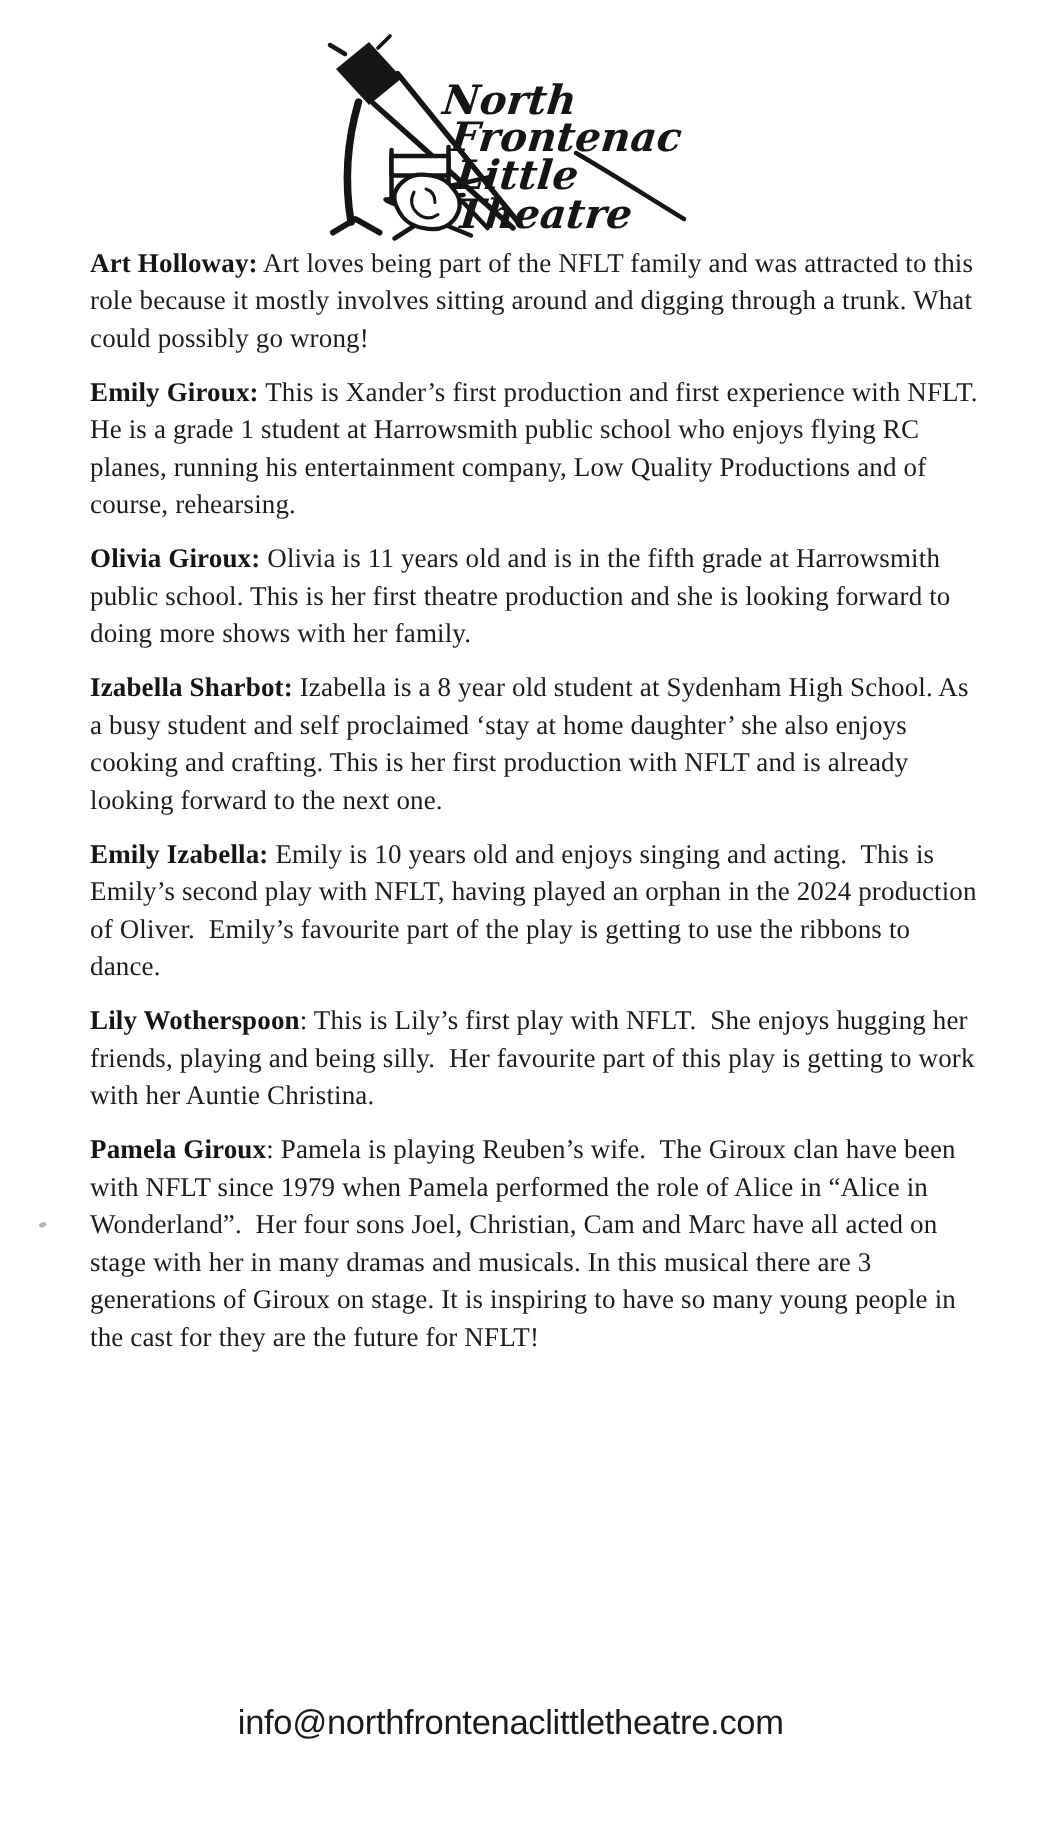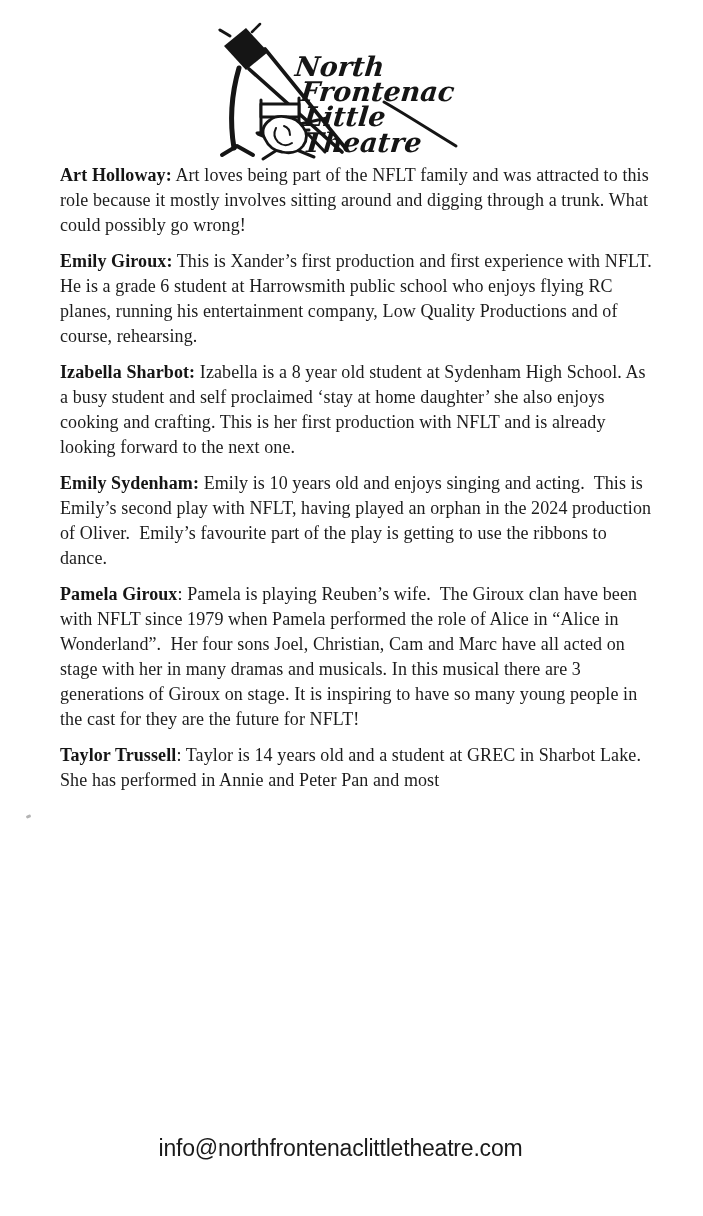--- a/index.html
+++ b/index.html
@@ -85,24 +85,25 @@
         <text class="logo-script" x="92" y="54" font-size="27">North</text>
         <text class="logo-script" x="100" y="79" font-size="27">Frontenac</text>
         <text class="logo-script" x="106" y="104" font-size="27">Little</text>
         <text class="logo-script" x="108" y="130" font-size="27">Theatre</text>
       </g>
     </svg>
   </div>
 
   <div class="bios">
     <p class="bio"><span class="nm">Art Holloway:</span><span class="bt"> Art loves being part of the NFLT family and was attracted to this role because it mostly involves sitting around and digging through a trunk. What could possibly go wrong!</span></p>
-    <p class="bio"><span class="nm">Emily Giroux:</span><span class="bt"> This is Xander’s first production and first experience with NFLT. He is a grade 6 student at Harrowsmith public school who enjoys flying RC planes, running his entertainment company, Low Quality Productions and of course, rehearsing.</span></p>
+    <p class="bio"><span class="nm">Emily Giroux:</span><span class="bt"> This is Xander’s first production and first experience with NFLT. He is a grade 1 student at Harrowsmith public school who enjoys flying RC planes, running his entertainment company, Low Quality Productions and of course, rehearsing.</span></p>
+    <p class="bio"><span class="nm">Olivia Giroux:</span><span class="bt"> Olivia is 11 years old and is in the fifth grade at Harrowsmith public school. This is her first theatre production and she is looking forward to doing more shows with her family.</span></p>
     <p class="bio"><span class="nm">Izabella Sharbot:</span><span class="bt"> Izabella is a 8 year old student at Sydenham High School. As a busy student and self proclaimed ‘stay at home daughter’ she also enjoys cooking and crafting. This is her first production with NFLT and is already looking forward to the next one.</span></p>
-    <p class="bio"><span class="nm">Emily Sydenham:</span><span class="bt"> Emily is 10 years old and enjoys singing and acting.  This is Emily’s second play with NFLT, having played an orphan in the 2024 production of Oliver.  Emily’s favourite part of the play is getting to use the ribbons to dance.</span></p>
+    <p class="bio"><span class="nm">Emily Izabella:</span><span class="bt"> Emily is 10 years old and enjoys singing and acting.  This is Emily’s second play with NFLT, having played an orphan in the 2024 production of Oliver.  Emily’s favourite part of the play is getting to use the ribbons to dance.</span></p>
+    <p class="bio"><span class="nm">Lily Wotherspoon</span><span class="bt">: This is Lily’s first play with NFLT.  She enjoys hugging her friends, playing and being silly.  Her favourite part of this play is getting to work with her Auntie Christina.</span></p>
     <p class="bio"><span class="nm">Pamela Giroux</span><span class="bt">: Pamela is playing Reuben’s wife.  The Giroux clan have been with NFLT since 1979 when Pamela performed the role of Alice in “Alice in Wonderland”.  Her four sons Joel, Christian, Cam and Marc have all acted on stage with her in many dramas and musicals. In this musical there are 3 generations of Giroux on stage. It is inspiring to have so many young people in the cast for they are the future for NFLT!</span></p>
-    <p class="bio"><span class="nm">Taylor Trussell</span><span class="bt">: Taylor is 14 years old and a student at GREC in Sharbot Lake. She has performed in Annie and Peter Pan and most</span></p>
   </div>
 
   <div class="artifact"></div>
 
   <div class="footer">info@northfrontenaclittletheatre.com</div>
 
 </div>
 
 </body></html>

